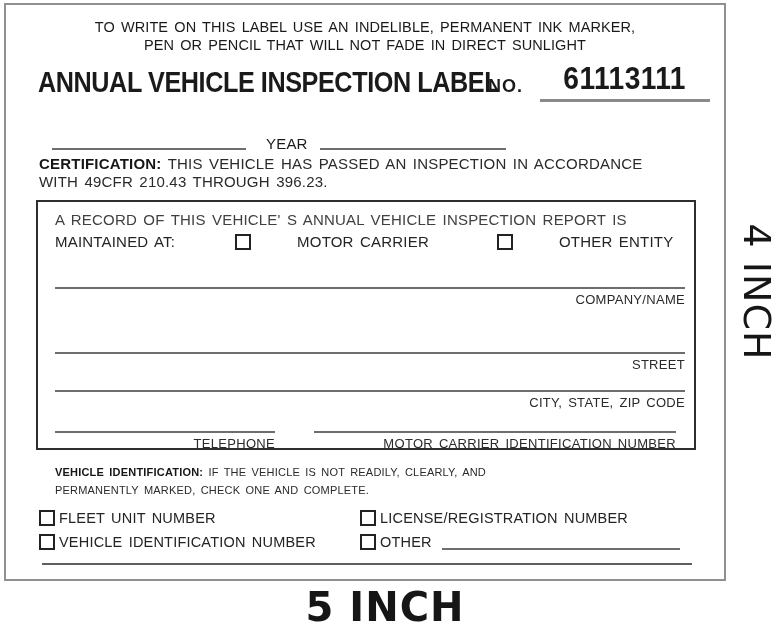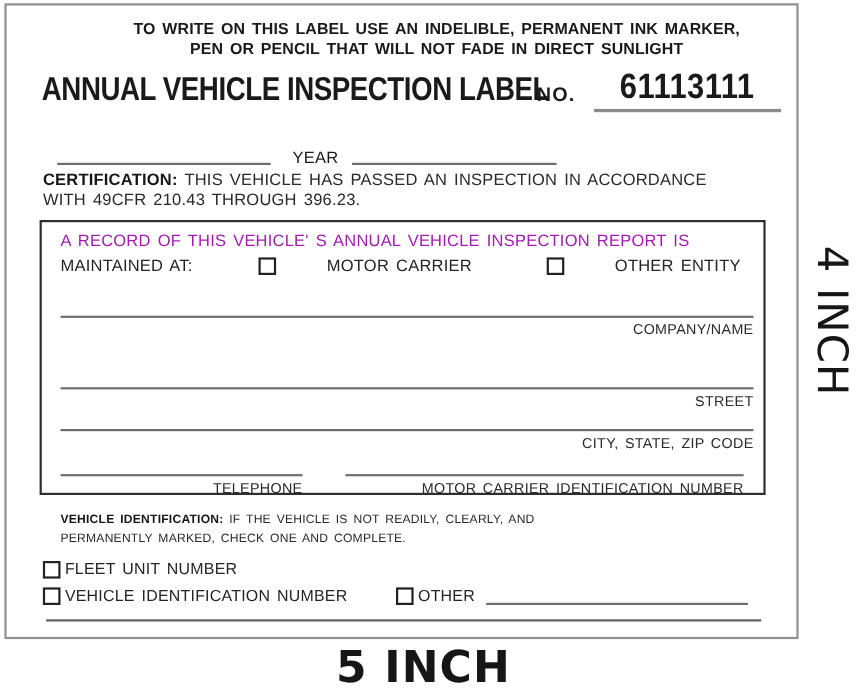--- a/index.html
+++ b/index.html
@@ -7,21 +7,21 @@
     position:relative;width:780px;height:634px;background:#ffffff;
     font-family:"Liberation Sans",sans-serif;color:#1a1a1a;overflow:hidden;
   }
   .label{
     position:absolute;left:4px;top:3px;width:718px;height:574px;
     background:#ffffff;border:2px solid #909090;
   }
   
   .instructions{
     position:absolute;top:13px;left:0;width:100%;text-align:center;
-    font-weight:bold;font-size:14.5px;line-height:18px;letter-spacing:.1px;word-spacing:2px;margin-left:32px;
+    font-weight:normal;font-size:14.5px;line-height:18px;letter-spacing:.1px;word-spacing:2px;
   }
   .title{
     position:absolute;left:32px;top:60px;font-weight:bold;font-size:30px;
     white-space:nowrap;transform:scaleX(.84);transform-origin:0 50%;letter-spacing:-.5px;
   }
   .no-label{
     position:absolute;left:482px;top:71px;font-weight:bold;font-size:18px;letter-spacing:1px;
   }
   .serial-wrap{
     position:absolute;left:534px;top:55px;width:170px;height:39px;
@@ -42,21 +42,21 @@
   .cert{
     position:absolute;left:33px;top:150px;width:660px;
     font-size:15px;line-height:17.5px;letter-spacing:.2px;word-spacing:2px;color:#2a2a2a;
   }
   .bold{font-weight:bold;color:#161616;}
   
   .record-box{
     position:absolute;left:30px;top:195px;width:660px;height:250px;
     border:2px solid #2e2e2e;box-sizing:border-box;font-size:15px;letter-spacing:.2px;word-spacing:2px;
   }
-  .rb-line1{position:absolute;left:17px;top:9px;white-space:nowrap;color:#a21caf;}
+  .rb-line1{position:absolute;left:17px;top:9px;white-space:nowrap;color:#404040;}
   .rb-line2{position:absolute;left:17px;top:31px;display:flex;align-items:center;white-space:nowrap;color:#242424;gap:40px;}
   .cbx{
     display:inline-block;width:12px;height:12px;border:2px solid #222;background:#fff;
     margin-right:6px;flex:0 0 auto;
   }
   .rb-line2 .gap1{margin-left:20px;}
   .rb-line2 .gap2{margin-left:28px;}
   .fline{position:absolute;height:0;border-top:2px solid #6e6e6e;}
   .fcap{
     position:absolute;font-size:13px;letter-spacing:.3px;color:#2a2a2a;text-align:right;word-spacing:2px;
@@ -143,20 +143,26 @@
       <span>IF THE VEHICLE IS NOT READILY, CLEARLY, AND</span><br>
       <span>PERMANENTLY  MARKED, CHECK ONE AND COMPLETE.</span>
     </div>
 
     <div class="cb-row" style="left:33px;top:505px;">
       <span class="cb-item">
         <span class="cbx" style="margin-right:4px;"></span>
         <span>FLEET UNIT NUMBER</span>
       </span>
     </div>
+    <div class="cb-row" style="left:354px;top:505px;">
+      <span class="cb-item">
+        <span class="cbx" style="margin-right:4px;"></span>
+        <span>LICENSE/REGISTRATION NUMBER</span>
+      </span>
+    </div>
     <div class="cb-row" style="left:33px;top:529px;">
       <span class="cb-item">
         <span class="cbx" style="margin-right:4px;"></span>
         <span>VEHICLE IDENTIFICATION NUMBER</span>
       </span>
     </div>
     <div class="cb-row" style="left:354px;top:529px;">
       <span class="cb-item">
         <span class="cbx" style="margin-right:4px;"></span>
         <span>OTHER</span>

